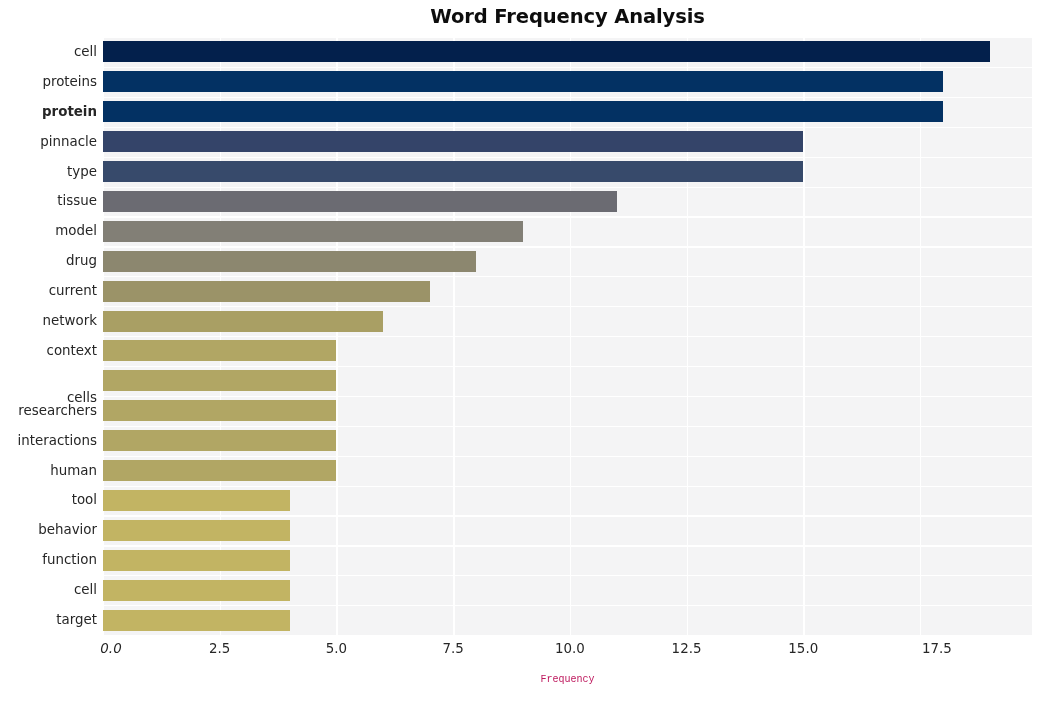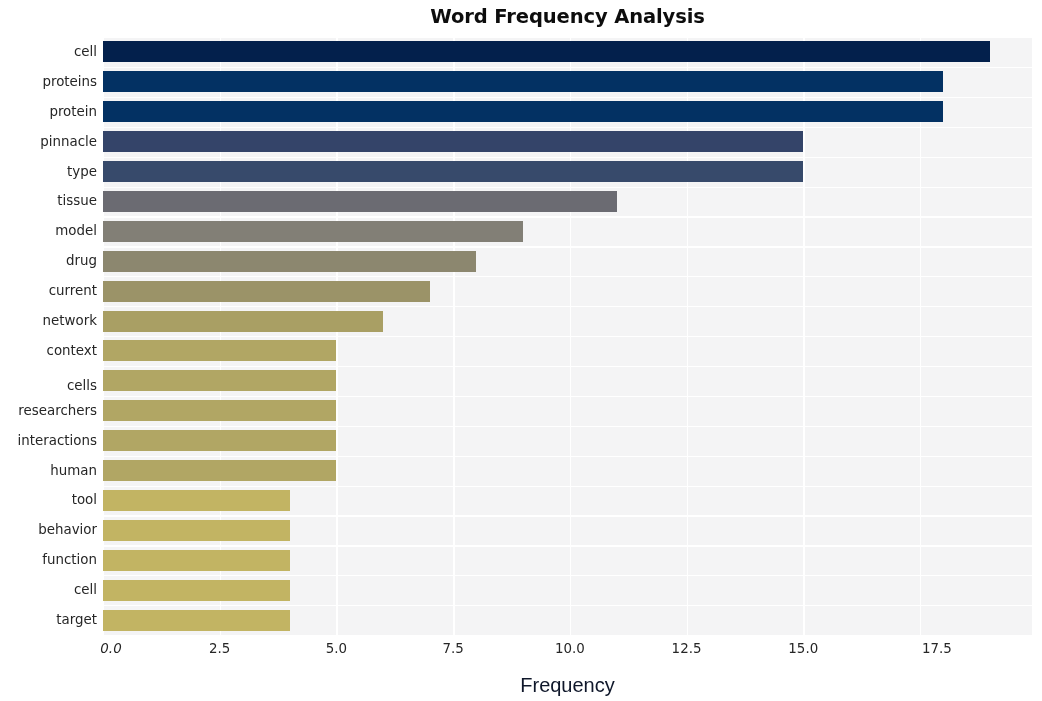--- a/index.html
+++ b/index.html
@@ -113,23 +113,23 @@
     white-space: nowrap;
   }
 
   
   #xaxis-title {
     position: absolute;
     left: 103px;
     top: 674px;
     width: 929px;
     text-align: center;
-    font-size: 20px;
-    color: #0f172a;
-    font-family: Liberation Sans, sans-serif;
+    font-size: 10px;
+    color: #be185d;
+    font-family: Liberation Mono, monospace;
   }
 </style>
 </head>
 <body>
 
 <div id="figure">
 
   <div id="chart-title">Word Frequency Analysis</div>
 
   <div id="plot-area">
@@ -184,30 +184,30 @@
         <div class="bar" title="behavior: 4" style="width: 186.734px; top: 482.85px; background: rgb(194, 180, 99);"></div>
         <div class="bar" title="function: 4" style="width: 186.734px; top: 512.75px; background: rgb(194, 180, 99);"></div>
         <div class="bar" title="help: 4" style="width: 186.734px; top: 542.65px; background: rgb(194, 180, 99);"></div>
         <div class="bar" title="target: 4" style="width: 186.734px; top: 572.55px; background: rgb(194, 180, 99);"></div>
       </div>
   </div>
 
   <div id="ylabels">
       <div class="ylabel" style="top: 7.95px;">cell</div>
       <div class="ylabel" style="top: 37.85px;">proteins</div>
-      <div class="ylabel" style="top: 67.75px;">protein</div>
+      <div class="ylabel" style="top: 67.75px; font-weight: bold;">protein</div>
       <div class="ylabel" style="top: 97.65px; margin-left: 12px;">pinnacle</div>
       <div class="ylabel" style="top: 127.55px;">type</div>
       <div class="ylabel" style="top: 157.45px;">tissue</div>
       <div class="ylabel" style="top: 187.35px;">model</div>
       <div class="ylabel" style="top: 217.25px;">drug</div>
       <div class="ylabel" style="top: 247.15px;">current</div>
       <div class="ylabel" style="top: 277.05px;">network</div>
       <div class="ylabel" style="top: 306.95px;">context</div>
-      <div class="ylabel" style="top: 342px; margin-left: 9px;">cells</div>
+      <div class="ylabel" style="top: 354px; margin-left: 9px;">cells</div>
       <div class="ylabel" style="top: 366.75px;">researchers</div>
       <div class="ylabel" style="top: 396.65px;">interactions</div>
       <div class="ylabel" style="top: 426.55px;">human</div>
       <div class="ylabel" style="top: 456.45px;">tool</div>
       <div class="ylabel" style="top: 486.35px;">behavior</div>
       <div class="ylabel" style="top: 516.25px;">function</div>
       <div class="ylabel" style="top: 546.15px;">cell</div>
       <div class="ylabel" style="top: 576.05px; padding-left: 40px;">target</div>
     </div>
 

